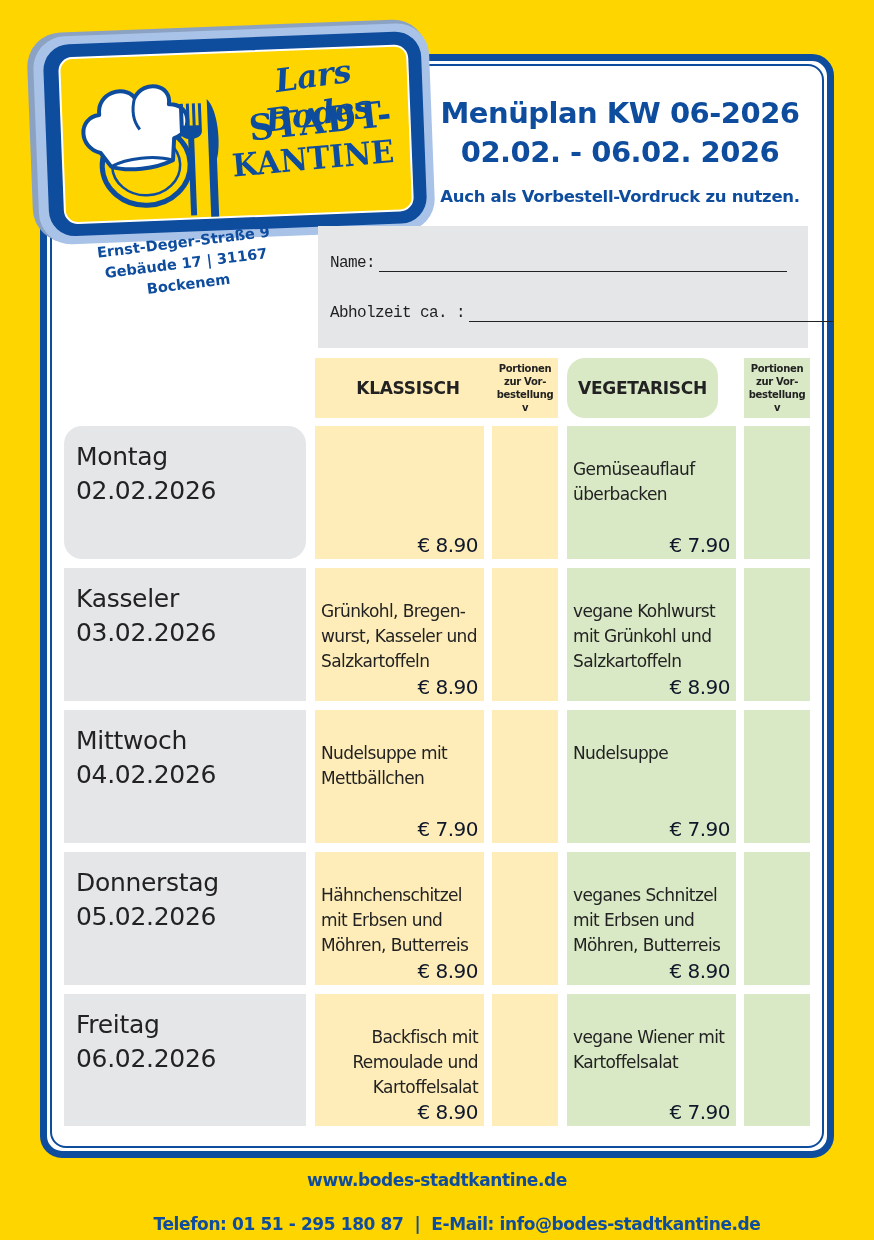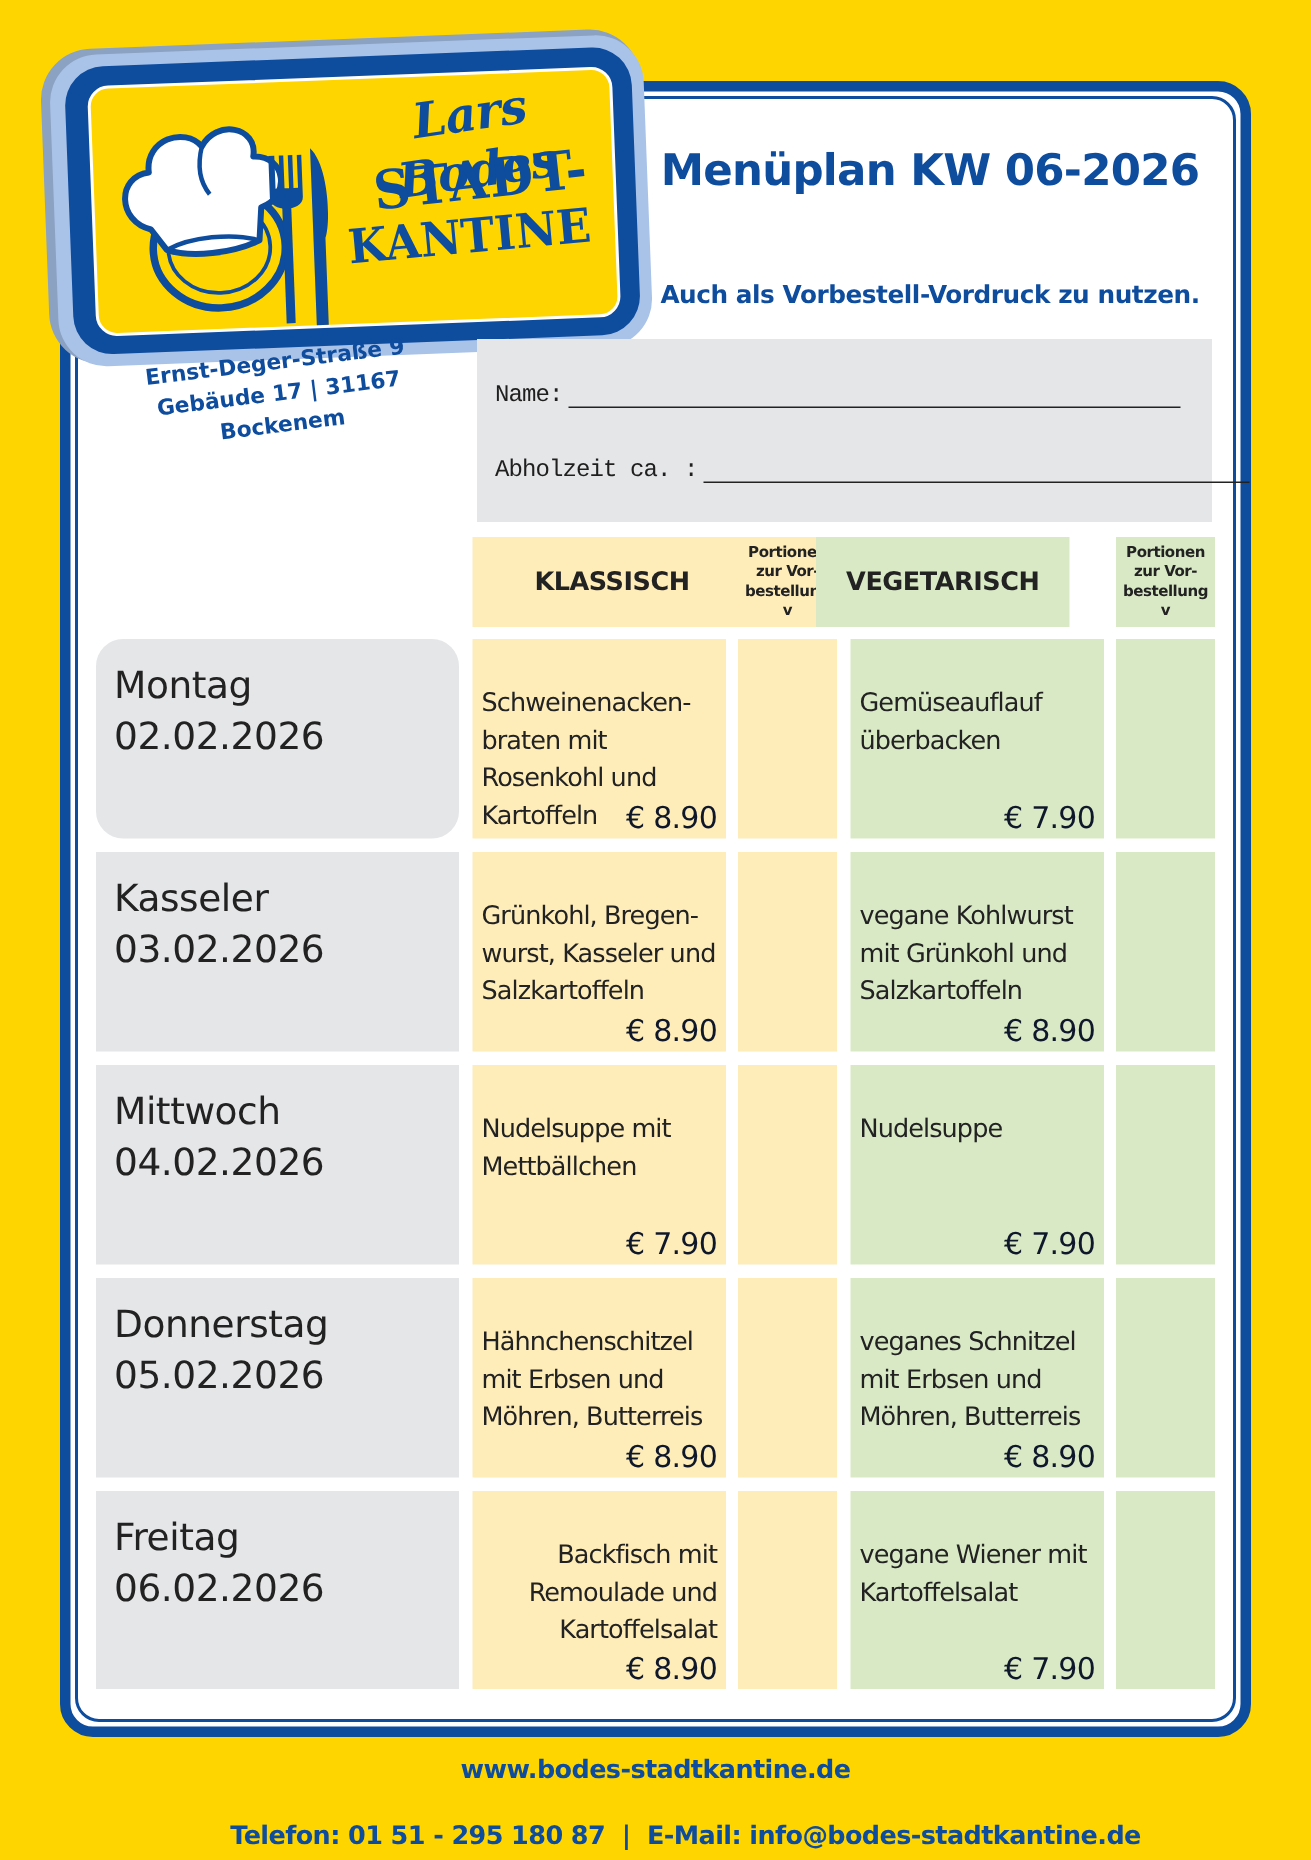--- a/index.html
+++ b/index.html
@@ -145,51 +145,48 @@
   <div class="brand-kantine">KANTINE</div>
 </div>
 
 <div class="address">
   <div>Ernst-Deger-Straße 9</div>
   <div>Gebäude 17 | 31167 Bockenem</div>
 </div>
 
 <div class="title">
   <div>Menüplan KW 06-2026</div>
+  <div>02.02. - 06.02. 2026</div>
 </div>
 <div class="subtitle">Auch als Vorbestell-Vordruck zu nutzen.</div>
 
 <div class="form-box"></div>
 <div class="form-line line-name" style="left:330px;">
   <span class="label">Name:</span>
   <span class="blank" style="width:408px;"></span>
 </div>
 <div class="form-line line-time" style="left:330px;">
   <span class="label">Abholzeit ca. :</span>
   <span class="blank" style="width:364px;"></span>
 </div>
 
 <div class="cell yellow hdr-main" style="left:315px; top:358px; width:186px; height:60px;">KLASSISCH</div>
 <div class="cell yellow hdr-portion" style="left:492px; top:358px; width:66px; height:60px;">
   <span>Portionen zur Vor- bestellung v</span>
 </div>
-<div class="cell green hdr-main" style="left:544px; top:358px; width:169px; height:60px;">VEGETARISCH</div>
+<div class="cell green hdr-main" style="left:567px; top:358px; width:151px; height:60px;border-radius:18px;">VEGETARISCH</div>
 <div class="cell green hdr-portion" style="left:744px; top:358px; width:66px; height:60px;">
   <span>Portionen zur Vor- bestellung v</span>
 </div>
 
 <div class="cell grey day" style="left:64px; top:426px; width:242px; height:133px;border-radius:18px;">
   <div>Montag</div>
   <div>02.02.2026</div>
 </div>
 <div class="cell yellow dish" style="left:315px; top:426px; width:169px; height:133px;">
-  <div style="white-space:pre-line;">Schweinenacken-
-braten mit
-Rosenkohl und
-Kartoffeln</div>
   <div class="price">€ 8.90</div>
 </div>
 <div class="cell yellow" style="left:492px; top:426px; width:66px; height:133px;"></div>
 <div class="cell green dish" style="left:567px; top:426px; width:169px; height:133px;">
   <div style="white-space:pre-line;">Gemüseauflauf
 überbacken</div>
   <div class="price">€ 7.90</div>
 </div>
 <div class="cell green" style="left:744px; top:426px; width:66px; height:133px;"></div>
 

